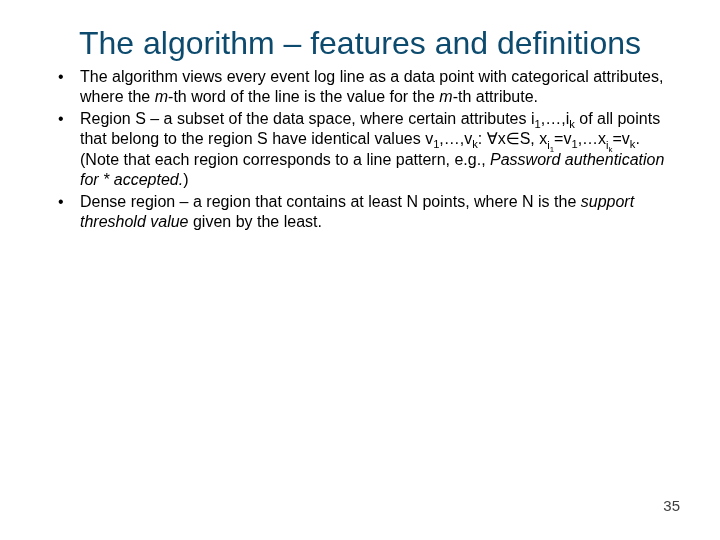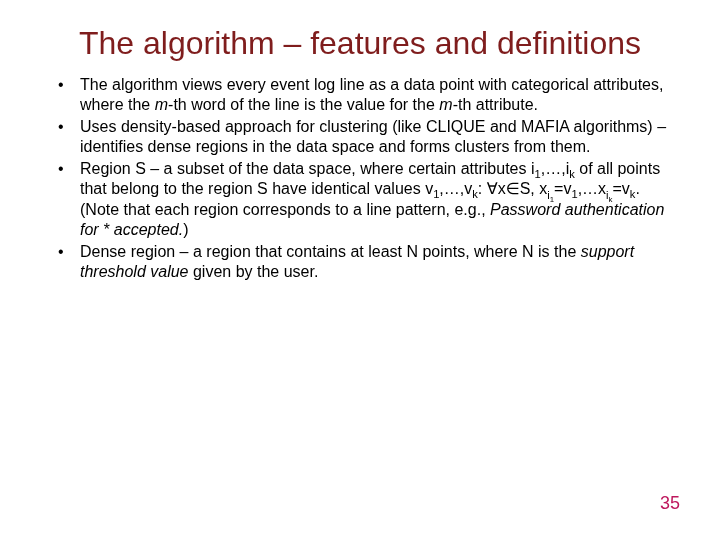--- a/index.html
+++ b/index.html
@@ -5,26 +5,26 @@
   * { margin: 0; padding: 0; box-sizing: border-box; }
   body {
     width: 720px;
     height: 540px;
     background: #ffffff;
     font-family: Arial, Helvetica, sans-serif;
     position: relative;
     padding: 24px 40px 0 40px;
   }
   .title {
-    color: #7f1d1d;
+    color: #0c4a6e;
     font-size: 32px;
     font-weight: 400;
     text-align: center;
     line-height: 1.2;
-    margin-bottom: 13px;
+    margin-bottom: 5px;
   }
   .content {
     padding-left: 8px;
   }
   ul {
     list-style: none;
   }
   li {
     position: relative;
     padding-left: 32px;
@@ -40,46 +40,43 @@
     top: 0;
     font-size: 16px;
     color: #000;
   }
   .ital { font-style: italic; }
   .sub { font-size: 0.7em; vertical-align: sub; line-height: 0; }
   .page-num {
     position: absolute;
     bottom: 26px;
     right: 40px;
-    font-size: 18px;
-    color: #be185d;
+    font-size: 15px;
+    color: #404040;
   }
 </style>
 </head>
 <body>
 
 <h1 class="title">The algorithm – features and definitions</h1>
 
 <div class="content">
   <ul>
 
     <li>
       <span>The algorithm views every event log line as a data point with categorical attributes, where the </span><span class="ital">m</span><span>-th word of the line is the value for the </span><span class="ital">m</span><span>-th attribute.</span>
     </li>
 
 
-    <li>
-      <span>Uses density-based approach for clustering (like CLIQUE and MAFIA algorithms) – identifies dense regions in the data space and forms clusters from them.</span>
-    </li>
 
     <li>
       <span>Region S – a subset of the data space, where certain attributes i</span><span class="sub">1</span><span>,…,i</span><span class="sub">k</span><span> of all points that belong to the region S have identical values v</span><span class="sub">1</span><span>,…,v</span><span class="sub">k</span><span>: </span><span>∀</span><span>x</span><span>∈</span><span>S, x</span><span class="sub"><span>i</span><span class="sub">1</span></span><span>=v</span><span class="sub">1</span><span>,…x</span><span class="sub"><span>i</span><span class="sub">k</span></span><span>=v</span><span class="sub">k</span><span>. (Note that each region corresponds to a line pattern, e.g., </span><span class="ital">Password authentication for * accepted.</span><span>)</span>
     </li>
 
 
     <li>
-      <span>Dense region – a region that contains at least N points, where N is the </span><span class="ital">support threshold value</span><span> given by the user.</span>
+      <span>Dense region – a region that contains at least N points, where N is the </span><span class="ital">support threshold value</span><span> given by the least.</span>
     </li>
 
   </ul>
 </div>
 
 <div class="page-num">35</div>
 
 </body></html>

